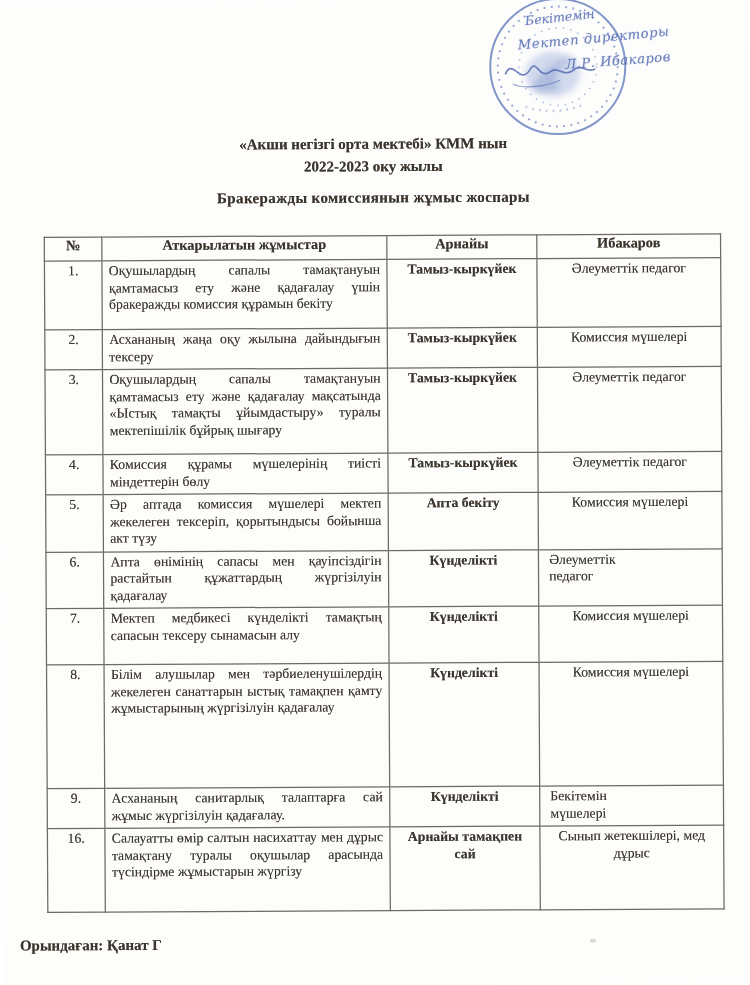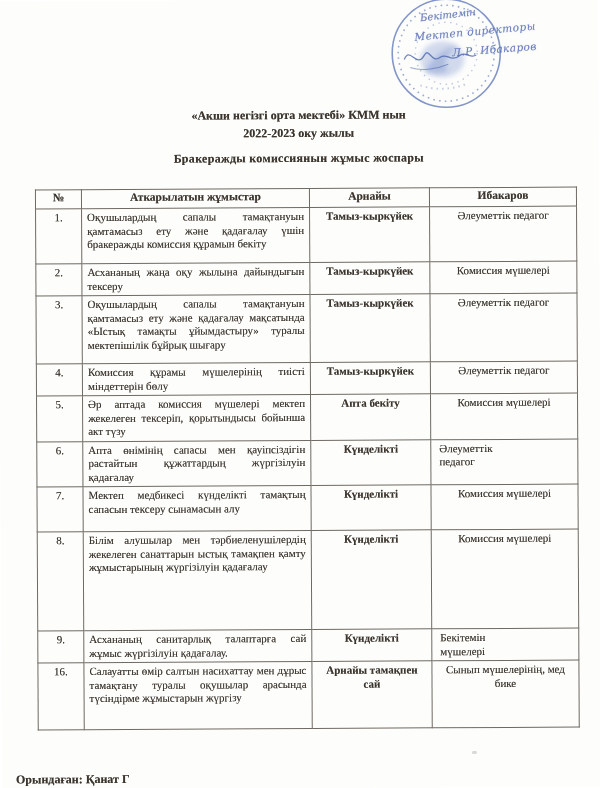--- a/index.html
+++ b/index.html
@@ -46,21 +46,21 @@
   td.work{text-align:justify;padding:2px 7px 2px 6px;}
   td.term{text-align:center;font-weight:bold;}
   td.resp{text-align:center;white-space:pre-line;border-radius:18px;}
   td.resp.ta-left{text-align:left;padding-left:8px;}
   tr.r1{height:55px;}  tr.r2{height:31px;}  tr.r3{height:68px;}
   tr.r4{height:30px;}  tr.r5{height:45px;}  tr.r6{height:45px;}
   tr.r7{height:45px;}  tr.r8{height:99px;}  tr.r9{height:31px;}
   tr.r10{height:67px;}
   
   .footer{
-    position:absolute;left:14px;top:771px;font-size:12px;font-weight:600;
+    position:absolute;left:14px;top:748px;font-size:12px;font-weight:600;
     text-shadow:0 0 .5px rgba(60,53,45,.6);
   }
   .speck{position:absolute;left:470px;top:752px;width:5px;height:3px;
     background:#9a958d;opacity:.35;border-radius:2px;}
 </style>
 </head>
 <body>
 
 <div class="sheet">
 
@@ -163,21 +163,21 @@
         <td class="no">9.</td>
         <td class="work">Асхананың санитарлық талаптарға сай жұмыс жүргізілуін қадағалау.</td>
         <td class="term">Күнделікті</td>
         <td class="resp ta-left">Бекітемін
 мүшелері</td>
       </tr>
       <tr class="r10">
         <td class="no">16.</td>
         <td class="work">Салауатты өмір салтын насихаттау мен дұрыс тамақтану туралы оқушылар арасында түсіндірме жұмыстарын жүргізу</td>
         <td class="term">Арнайы тамақпен сай</td>
-        <td class="resp">Сынып мүшелерінің, мед бике</td>
+        <td class="resp">Сынып жетекшілері, мед дұрыс</td>
       </tr>
     </tbody>
   </table>
 
   <div class="footer">Орындаған: Қанат Г</div>
   <div class="speck"></div>
 
 </div>
 
 </body></html>

